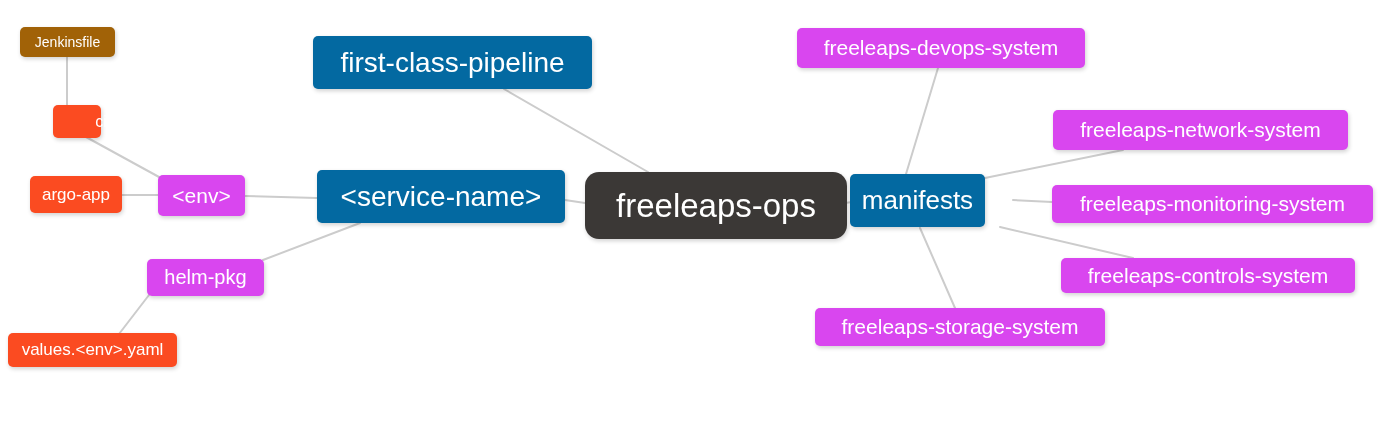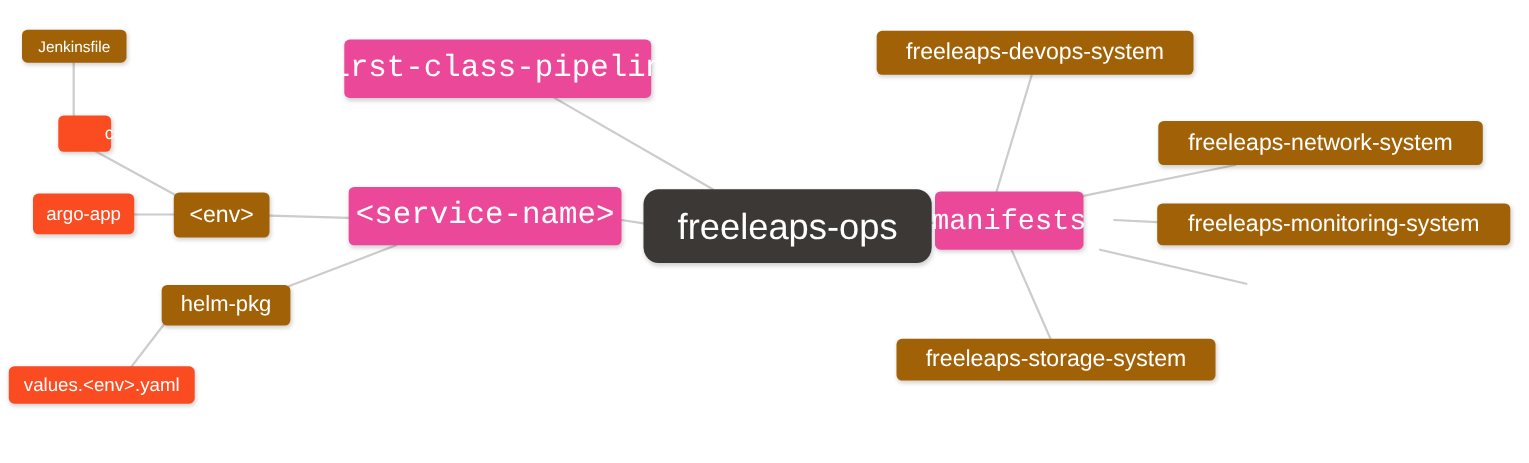--- a/index.html
+++ b/index.html
@@ -33,22 +33,22 @@
     align-items: center;
     justify-content: center;
     color: #ffffff;
     border-radius: 5px;
     box-shadow: 1px 2px 4px rgba(0,0,0,0.18);
     white-space: nowrap;
     box-sizing: border-box;
     cursor: default;
     user-select: none;
   }
-  .c-blue   { background: #ec4899; font-family: Liberation Mono, monospace; }
-  .c-green  { background: #a16207; }
+  .c-blue   { background: #0369a1; }
+  .c-green  { background: #d946ef; }
   .c-orange { background: #a16207; }
   .c-red    { background: #fb4b21; }
   .c-dark   { background: #3b3836; }
 </style>
 </head>
 <body>
 
 <div class="canvas">
 
   <svg class="edges" viewBox="0 0 1390 421">
@@ -87,16 +87,17 @@
   <div class="node c-dark" style="left:585px; top:172px; width:262px; height:67px; font-size:33px; border-radius:14px;text-align:right;">freeleaps-ops</div>
 
   <div class="node c-blue" style="left:850px; top:174px; width:135px; height:53px; font-size:26px;">manifests</div>
 
   <div class="node c-green" style="left:797px; top:28px; width:288px; height:40px; font-size:21px;">freeleaps-devops-system</div>
 
   <div class="node c-green" style="left:1053px; top:110px; width:295px; height:40px; font-size:21px;">freeleaps-network-system</div>
 
   <div class="node c-green" style="left:1052px; top:185px; width:321px; height:38px; font-size:21px;">freeleaps-monitoring-system</div>
 
+  <div class="node c-green" style="left:1061px; top:258px; width:294px; height:35px; font-size:21px;">freeleaps-controls-system</div>
 
   <div class="node c-green" style="left:815px; top:308px; width:290px; height:38px; font-size:21px;">freeleaps-storage-system</div>
 
 </div>
 
 </body></html>

